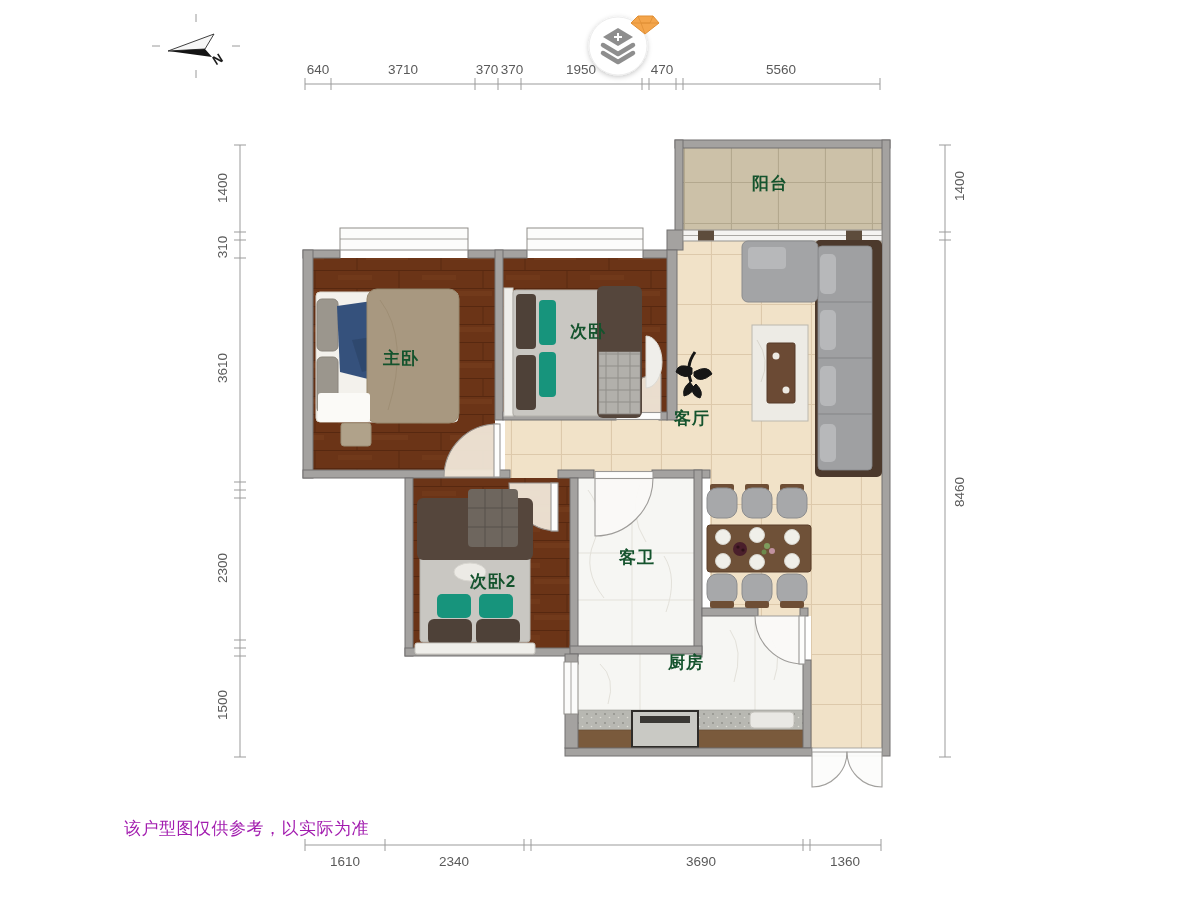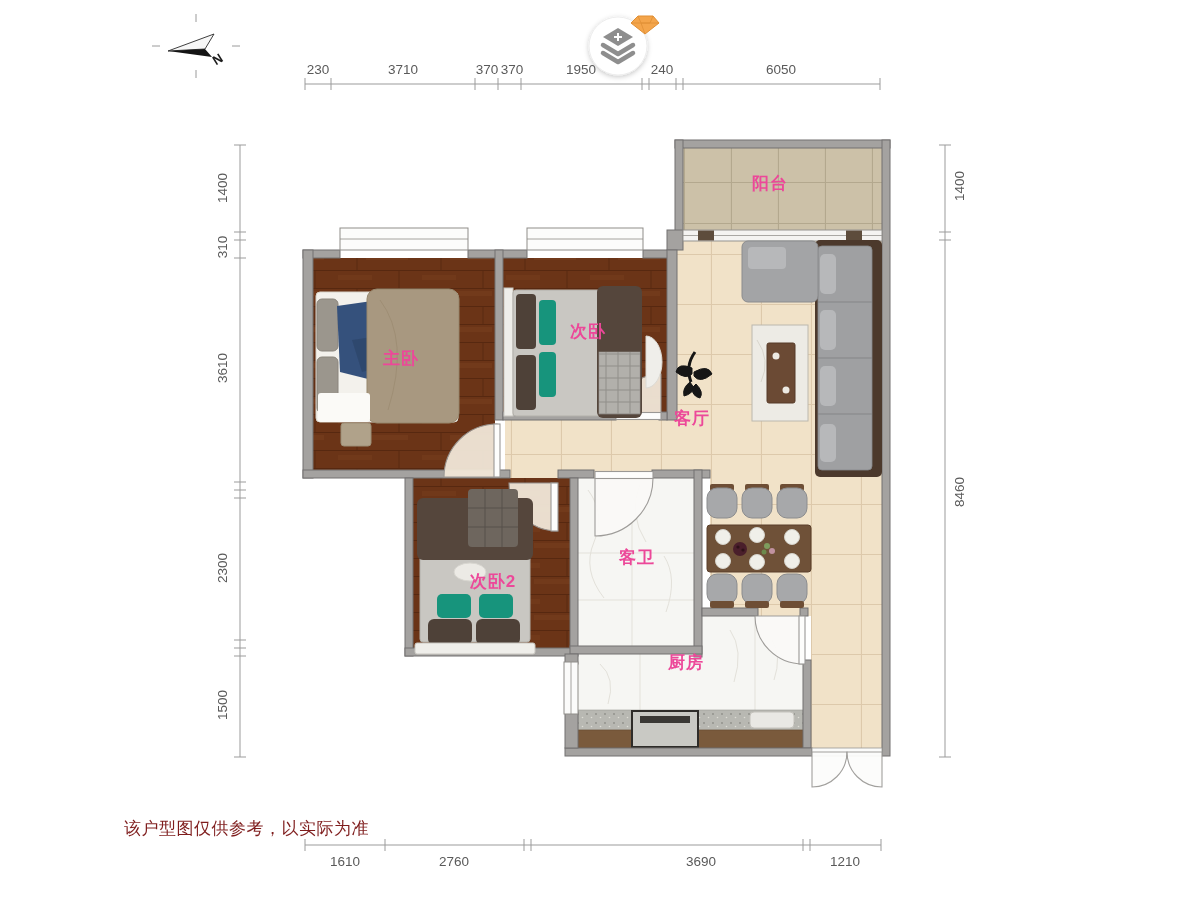--- a/index.html
+++ b/index.html
@@ -1,23 +1,23 @@
 <!DOCTYPE html>
 <html><head>
 <meta charset="utf-8">
 <style>
   html,body{margin:0;padding:0;background:#ffffff;}
   #canvas{position:relative;width:1200px;height:900px;background:#ffffff;overflow:hidden;
           font-family:"Liberation Sans","DejaVu Sans",sans-serif;}
   svg{position:absolute;left:0;top:0;}
   .lbl{position:absolute;transform:translate(-50%,-50%);white-space:nowrap;}
-  .room{font-size:17px;font-weight:700;color:#ec4899;letter-spacing:1px;}
+  .room{font-size:17px;font-weight:700;color:#14532d;letter-spacing:1px;}
   .dim{font-size:13.5px;color:#5a5a5a;}
   .dim.vert{transform:translate(-50%,-50%) rotate(-90deg);}
-  .note{position:absolute;font-size:17px;color:#7f1d1d;letter-spacing:0.5px;}
+  .note{position:absolute;font-size:17px;color:#a21caf;letter-spacing:0.5px;}
 </style>
 </head>
 <body>
 
 <div id="canvas">
 
 <svg width="1200" height="900" viewBox="0 0 1200 900">
   <defs>
     <pattern id="tileP" width="50" height="50" patternUnits="userSpaceOnUse" patternTransform="translate(12,5)">
       <rect width="50" height="50" fill="#f1e2c8"></rect>
@@ -275,32 +275,32 @@
 </svg>
 
 <div class="lbl room" style="left:770px;top:183px">阳台</div>
 <div class="lbl room" style="left:401px;top:358px">主卧</div>
 <div class="lbl room" style="left:588px;top:331px">次卧</div>
 <div class="lbl room" style="left:692px;top:418px">客厅</div>
 <div class="lbl room" style="left:493px;top:581px">次卧2</div>
 <div class="lbl room" style="left:637px;top:557px">客卫</div>
 <div class="lbl room" style="left:686px;top:662px">厨房</div>
 
-<div class="lbl dim" style="left:318px;top:69px">230</div>
+<div class="lbl dim" style="left:318px;top:69px">640</div>
 <div class="lbl dim" style="left:403px;top:69px">3710</div>
 <div class="lbl dim" style="left:487px;top:69px">370</div>
 <div class="lbl dim" style="left:512px;top:69px">370</div>
 <div class="lbl dim" style="left:581px;top:69px">1950</div>
-<div class="lbl dim" style="left:662px;top:69px">240</div>
-<div class="lbl dim" style="left:781px;top:69px">6050</div>
+<div class="lbl dim" style="left:662px;top:69px">470</div>
+<div class="lbl dim" style="left:781px;top:69px">5560</div>
 
 <div class="lbl dim" style="left:345px;top:861px">1610</div>
-<div class="lbl dim" style="left:454px;top:861px">2760</div>
+<div class="lbl dim" style="left:454px;top:861px">2340</div>
 <div class="lbl dim" style="left:701px;top:861px">3690</div>
-<div class="lbl dim" style="left:845px;top:861px">1210</div>
+<div class="lbl dim" style="left:845px;top:861px">1360</div>
 
 <div class="lbl dim vert" style="left:222px;top:188px">1400</div>
 <div class="lbl dim vert" style="left:222px;top:247px">310</div>
 <div class="lbl dim vert" style="left:222px;top:368px">3610</div>
 <div class="lbl dim vert" style="left:222px;top:568px">2300</div>
 <div class="lbl dim vert" style="left:222px;top:705px">1500</div>
 
 <div class="lbl dim vert" style="left:959px;top:186px">1400</div>
 <div class="lbl dim vert" style="left:959px;top:492px">8460</div>
 

